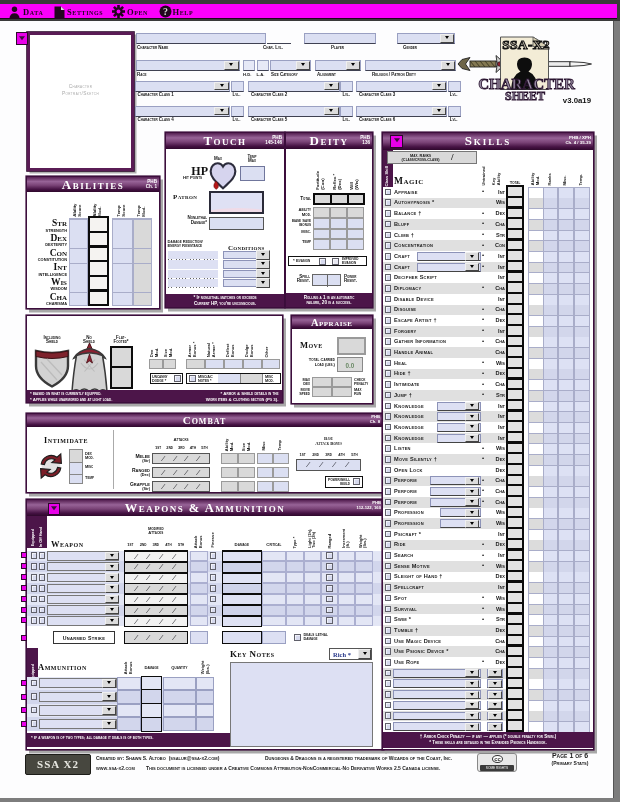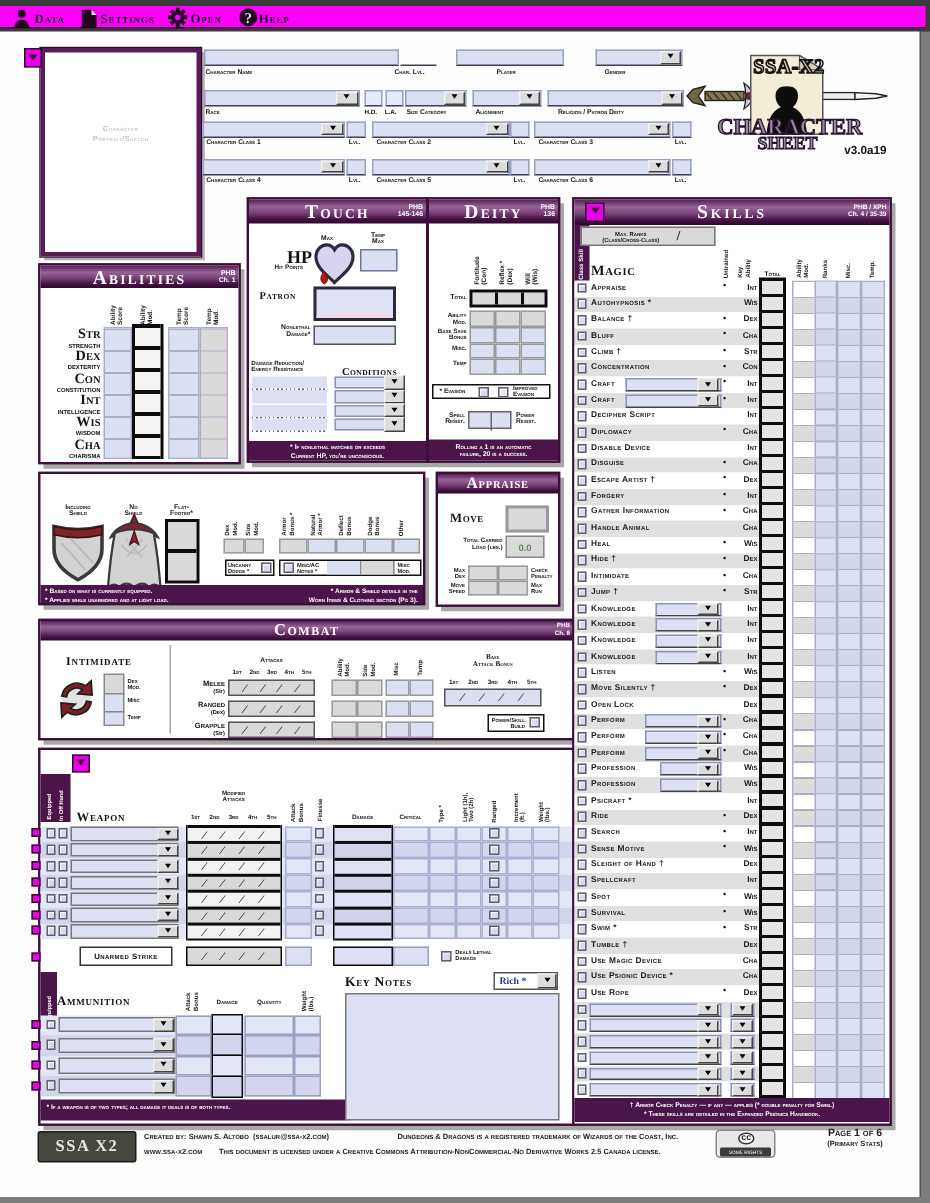--- a/index.html
+++ b/index.html
@@ -372,20 +372,21 @@
     <div class="abs" style="left:269px;top:45.5px;width:65px;height:11.5px;background:#dbdff2;border:1px solid #555"></div>
     <div class="slash" style="left:280.0px;top:47.5px">/</div>
     <div class="slash" style="left:293.0px;top:47.5px">/</div>
     <div class="slash" style="left:306.0px;top:47.5px">/</div>
     <div class="slash" style="left:319.0px;top:47.5px">/</div>
     <div class="abs" style="left:298px;top:62.5px;width:37.5px;height:12px;border:1.2px solid #111;background:#fff"></div>
     <div class="lb lbr" style="left:300px;top:64.5px;width:23px;font-size:3.8px">Power/Skill<br>Build</div>
     <div class="cb" style="left:326px;top:64.8px"></div>
   </div>
 <div class="sec" style="left:27px;top:499.5px;width:356px;height:249px">
+    <div class="hdr" style="height:16.5px;font-size:12.5px;line-height:16px;letter-spacing:1.5px">Weapons &amp; Ammunition</div>
     <div class="ref" style="font-size:4.2px">PHB<br>112-122, 160</div>
     <div class="mbtn" style="left:21px;top:3.5px;width:12px;height:12px"></div>
     <div class="abs" style="left:0;top:16.5px;width:20px;height:32px;background:#4c1549"></div>
     <div class="rv" style="left:7.63px;top:42.74px;width:30px;height:4.26px;font-size:3.8px;color:#fff">Equipped</div>
 <div class="rv" style="left:16.13px;top:43.24px;width:31px;height:4.26px;font-size:3.8px;color:#fff">In Off Hand</div>
 <div class="serif abs" style="left:24px;top:39px;font-size:8.5px;letter-spacing:0.5px">Weapon</div>
     <div class="lb lbc" style="left:97px;top:27px;width:63.5px;font-size:4.2px">Modified<br>Attacks</div>
     <div class="lb lbc" style="left:97.0px;top:43.5px;width:12.7px;font-size:4.1px">1st</div>
     <div class="lb lbc" style="left:109.7px;top:43.5px;width:12.7px;font-size:4.1px">2nd</div>
     <div class="lb lbc" style="left:122.4px;top:43.5px;width:12.7px;font-size:4.1px">3rd</div>

